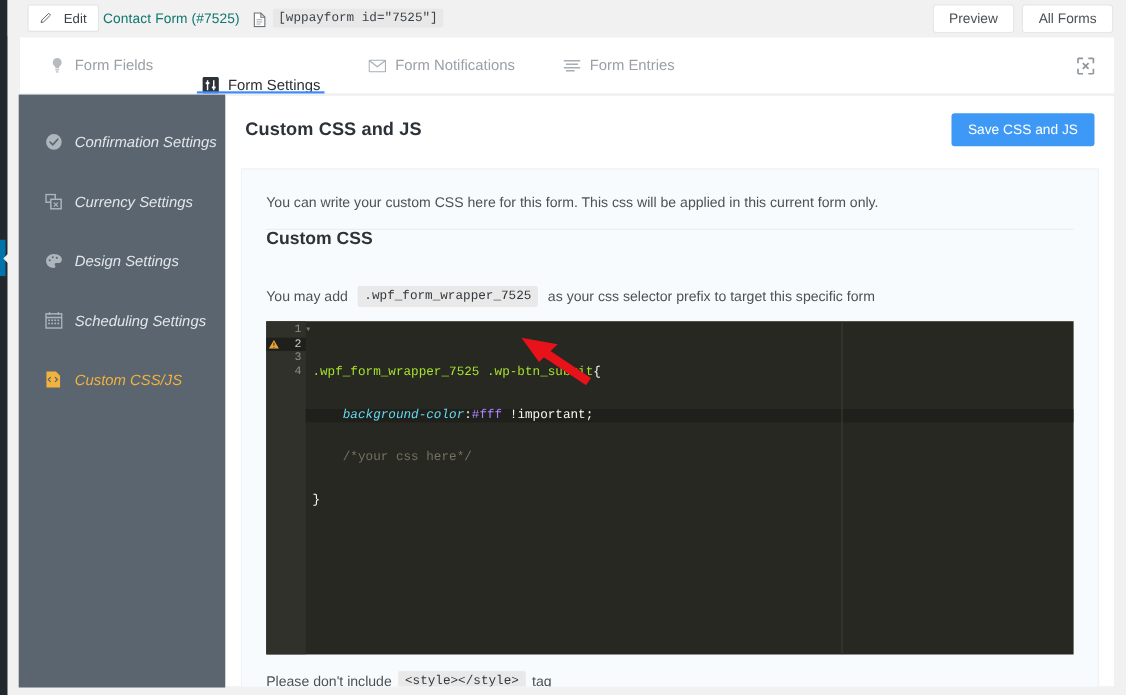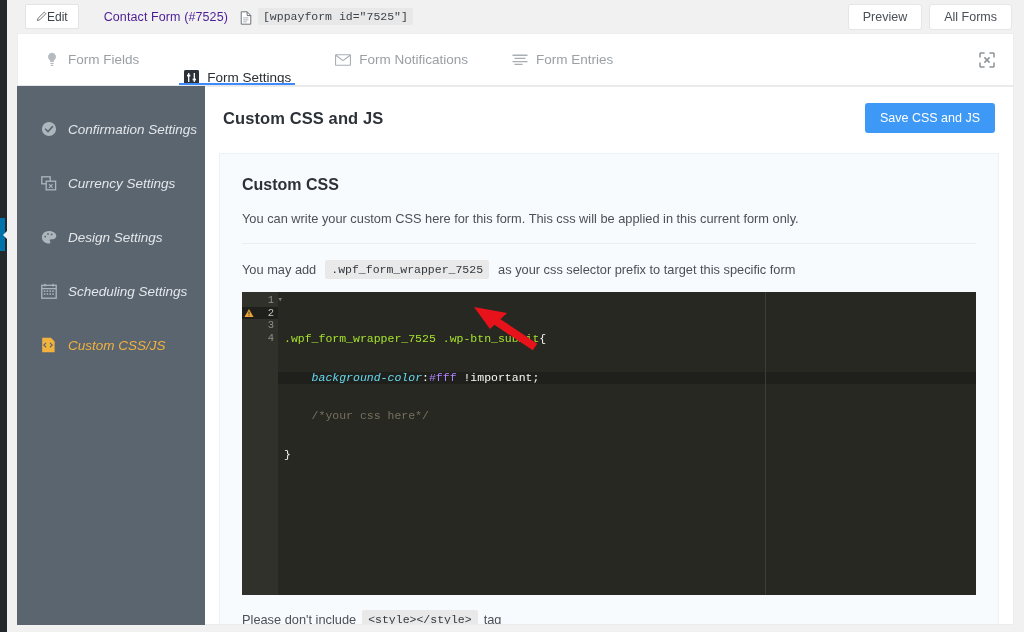--- a/index.html
+++ b/index.html
@@ -42,29 +42,29 @@
     height: 33px;
     background: #f1f1f1;
     display: flex; align-items: center;
   }
   .edit-btn {
     margin-left: 18px;
     height: 25px; padding: 8px 10px;
     background: #fff;
     border: 1px solid #e2e4e7;
     border-radius: 2px;
-    display: flex; align-items: center; gap: 0;
+    display: flex; align-items: center; gap: 11px;
     font-size: 12px; color: #3c434a;
     cursor: pointer;
   }
   .pencil-icon { display: inline-flex; }
   .form-title {
-    margin-left: 25px;
+    margin-left: 4px;
     font-size: 12.5px;
-    color: #4c1d95;
+    color: #0f766e;
     letter-spacing: .1px;
   }
   .doc-icon { margin-left: 12px; display: inline-flex; position: relative; top: 1px; }
   .shortcode {
     margin-left: 6px;
     background: #e8e8e8;
     color: #3c434a;
     font-family: "Liberation Mono", monospace;
     font-size: 11.5px;
     padding: 2px 5px;
@@ -441,22 +441,22 @@
     </div>
 
     <div id="main">
 
       <div id="main-head">
         <span id="panel-title">Custom CSS and JS</span>
         <button id="save-btn">Save CSS and JS</button>
       </div>
 
       <div id="css-card">
+        <div id="css-desc">You can write your custom CSS here for this form. This css will be applied in this current form only.</div>
         <div id="css-heading">Custom CSS</div>
-        <div id="css-desc">You can write your custom CSS here for this form. This css will be applied in this current form only.</div>
 
         <div id="css-prefix-line">
           <span>You may add</span>
           <span class="code-chip">.wpf_form_wrapper_7525</span>
           <span>as your css selector prefix to target this specific form</span>
         </div>
 
         <div id="editor">
           <div id="gutter">
             <div class="gln">

